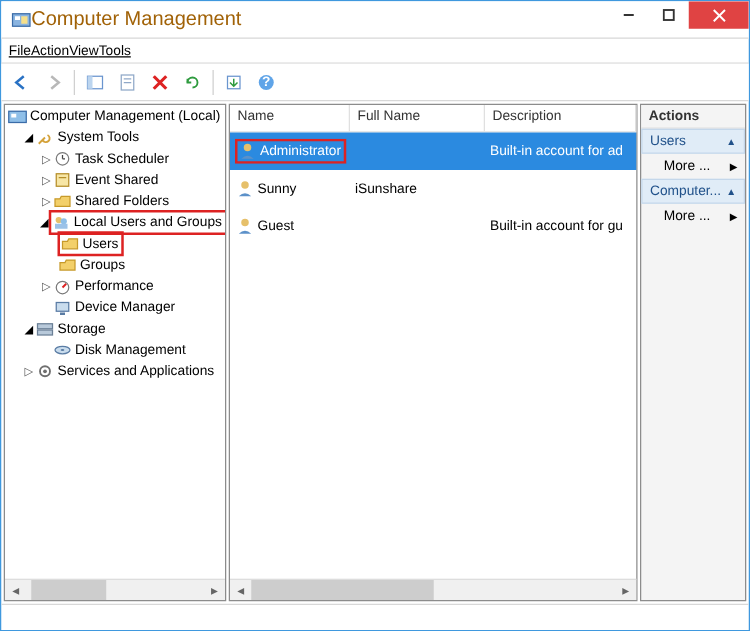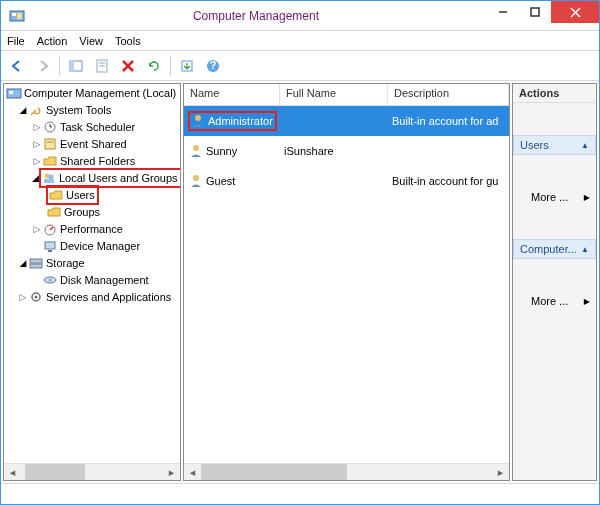--- a/index.html
+++ b/index.html
@@ -1,23 +1,23 @@
 <!DOCTYPE html>
 <html><head>
 <meta charset="utf-8">
 <style>
 * { box-sizing: border-box; margin: 0; padding: 0; font-family: "Segoe UI", Tahoma, sans-serif; font-size: 11px; }
 body { background: #fff; width: 600px; height: 505px; overflow: hidden; border: 1px solid #3f98de; }
 .titlebar { height: 30px; background: #fff; display: flex; align-items: center; border-bottom: 1px solid #d8d8d8; }
 .titlebar-icon { width: 16px; height: 16px; margin-left: 8px; }
-.titlebar-title { flex: 1; text-align: center; color: #701a75; font-size: 12px; }
+.titlebar-title { flex: 1; color: #a16207; font-size: 16px; }
 .win-controls { display: flex; height: 100%; }
 .win-btn { width: 32px; height: 22px; display: flex; align-items: center; justify-content: center; color: #333; }
 .win-btn.close { background: #e04343; color: #fff; width: 48px; }
-.menubar { height: 20px; display: flex; align-items: center; padding: 0 6px; gap: 12px; border-bottom: 1px solid #d8d8d8; }
+.menubar { height: 20px; display: flex; align-items: center; padding: 0 6px; border-bottom: 1px solid #d8d8d8; text-decoration: underline; }
 .menubar span { color: #000; }
 .toolbar { height: 30px; display: flex; align-items: center; padding: 0 4px; gap: 2px; border-bottom: 1px solid #d8d8d8; background: #fff; }
 .tool-btn { width: 24px; height: 24px; display: flex; align-items: center; justify-content: center; border: 1px solid transparent; }
 .tool-sep { width: 1px; height: 20px; background: #d0d0d0; margin: 0 2px; }
 .main { display: flex; height: 402px; }
 .tree-pane { width: 178px; border: 1px solid #8c8c8c; margin: 2px 0 2px 2px; background: #fff; overflow: hidden; position: relative; display: flex; flex-direction: column; }
 .tree-content { flex: 1; overflow: hidden; }
 .tree-scroll-x { height: 17px; background: #f0f0f0; display: flex; border-top: 1px solid #ddd; }
 .tree-scroll-x .thumb { background: #cdcdcd; width: 60px; height: 100%; margin-left: 4px; }
 .tree-scroll-x .arrow { width: 17px; height: 100%; background: #f0f0f0; display: flex; align-items: center; justify-content: center; color: #666; }
@@ -37,21 +37,21 @@
 .col-desc { flex: 1; }
 .list-body { flex: 1; }
 .list-row { height: 30px; display: flex; align-items: center; }
 .list-row.selected { background: #2b8ae0; color: #fff; }
 .list-row .cell { padding-left: 4px; overflow: hidden; white-space: nowrap; }
 .user-ico { width: 16px; height: 16px; margin-right: 2px; display:inline-flex; align-items:center; justify-content:center;}
 .list-scroll-x { height: 17px; background: #f0f0f0; display: flex; border-top: 1px solid #ddd; }
 .list-scroll-x .arrow { width: 17px; display:flex; align-items:center; justify-content:center; color:#666; }
 .list-scroll-x .track { flex: 1; position: relative; }
 .list-scroll-x .thumb { background:#cdcdcd; height:100%; width:50%; position:absolute; left:0;}
-.actions-pane { width: 85px; border: 1px solid #8c8c8c; margin: 2px; background: #f4f4f4; display: flex; flex-direction: column; gap: 32px; }
+.actions-pane { width: 85px; border: 1px solid #8c8c8c; margin: 2px; background: #f4f4f4; display: flex; flex-direction: column; }
 .actions-title { background: #f4f4f4; padding: 3px 6px; font-weight: bold; color: #333; border-bottom: 1px solid #ddd;}
 .actions-section { background: #e0ecf7; padding: 3px 6px; border: 1px solid #c4d7ea; color: #20518a; display:flex; align-items:center; justify-content:space-between;}
 .actions-section .arrow { color:#20518a; font-size:8px;}
 .actions-item { padding: 4px 6px 4px 18px; display:flex; align-items:center; justify-content:space-between; color:#000;}
 .actions-item .arrow { font-size:8px; color:#000;}
 .statusbar { height: 20px; border-top: 1px solid #d8d8d8; }
 svg { display: block; }
 </style>
 </head>
 <body>

